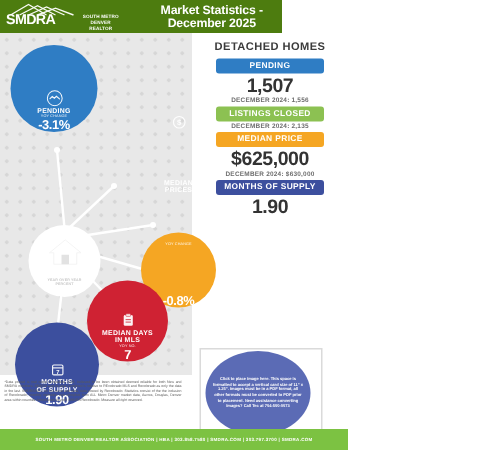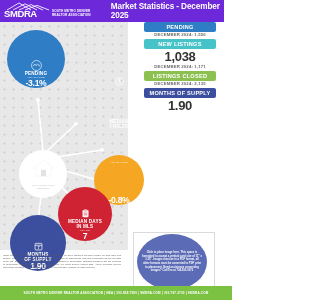--- a/index.html
+++ b/index.html
@@ -4,22 +4,22 @@
 <style>
   html,body{margin:0;padding:0;}
   body{
     width:232px;height:300px;overflow:hidden;
     font-family:"Liberation Sans", sans-serif;
     background:#ffffff;position:relative;
   }
   .app{position:absolute;inset:0;background:#fff;}
 
   
-  .header{position:absolute;left:0;top:0;width:224px;height:22px;
-    background:#6d28d9;display:flex;align-items:center;}
+  .header{position:absolute;left:0;top:0;width:188px;height:22px;
+    background:#4d7c0f;display:flex;align-items:center;text-align:center;}
   .logo{position:relative;width:112px;height:22px;display:flex;align-items:center;padding-left:4px;box-sizing:border-box;}
   .logo-mark{position:absolute;left:5px;top:2px;width:58px;height:9px;overflow:hidden;}
   .logo-mark svg{display:block;}
   .logo-word{position:absolute;left:4px;top:9px;font-size:9.5px;font-weight:bold;color:#fff;letter-spacing:-0.4px;line-height:9px;}
   .logo-sub{position:absolute;left:52px;top:9px;color:#fff;font-size:3.1px;font-weight:bold;line-height:4.2px;letter-spacing:0.1px;}
   .header-title{font-size:8.2px;font-weight:bold;color:#ffffff;letter-spacing:-0.1px;margin-left:12px;}
 
   
   .board{position:absolute;left:0;top:22px;width:232px;height:264px;
     background:#e8e8e8;
@@ -186,37 +186,39 @@
           <rect x="10.4" y="12.4" width="5.2" height="6.6" fill="#e2e2e2"></rect>
         </svg>
       </span>
       <span class="hub-sub">
         <span>YEAR OVER YEAR</span><br>
         <span>PERCENT</span>
       </span>
     </div>
 
     <div class="right-col">
+      <div class="dh-title">DETACHED HOMES</div>
 
       <div class="stat">
         <span class="stat-label" style="background:#2f7dc4;">PENDING</span>
+        <div class="stat-value">1,507</div>
         <div class="stat-prev">DECEMBER 2024: 1,556</div>
       </div>
 
-      <div class="stat">
-        <span class="stat-label" style="background:#46c3c9;">NEW LISTINGS</span>
-        <div class="stat-value">1,038</div>
-        <div class="stat-prev">DECEMBER 2024: 1,171</div>
-      </div>
 
       <div class="stat">
         <span class="stat-label" style="background:#8cc152;">LISTINGS CLOSED</span>
         <div class="stat-prev">DECEMBER 2024: 2,135</div>
       </div>
 
+      <div class="stat">
+        <span class="stat-label" style="background:#f5a623;">MEDIAN PRICE</span>
+        <div class="stat-value">$625,000</div>
+        <div class="stat-prev">DECEMBER 2024: $630,000</div>
+      </div>
 
 
       <div class="stat">
         <span class="stat-label" style="background:#3c4f9e;">MONTHS OF SUPPLY</span>
         <div class="stat-value">1.90</div>
       </div>
     </div>
 
     <div class="disclaimer">*Data posted is real world compatible 2018, believed to be been obtained deemed reliable for both New and SMDRA members. SMDRA and its data combined is relative to REcolorado MLS and Recolorado as only the data in the last. SMDRA/REC on the once and data, data posted by Recolorado. Statistics consist of the the inclusion of Recolorado, monthly members and compiled from ALL Metro Denver market data, Aurora, Douglas, Denver area within counties. Information beyond SMDRA Recolorado. Measure all right reserved.</div>
 

